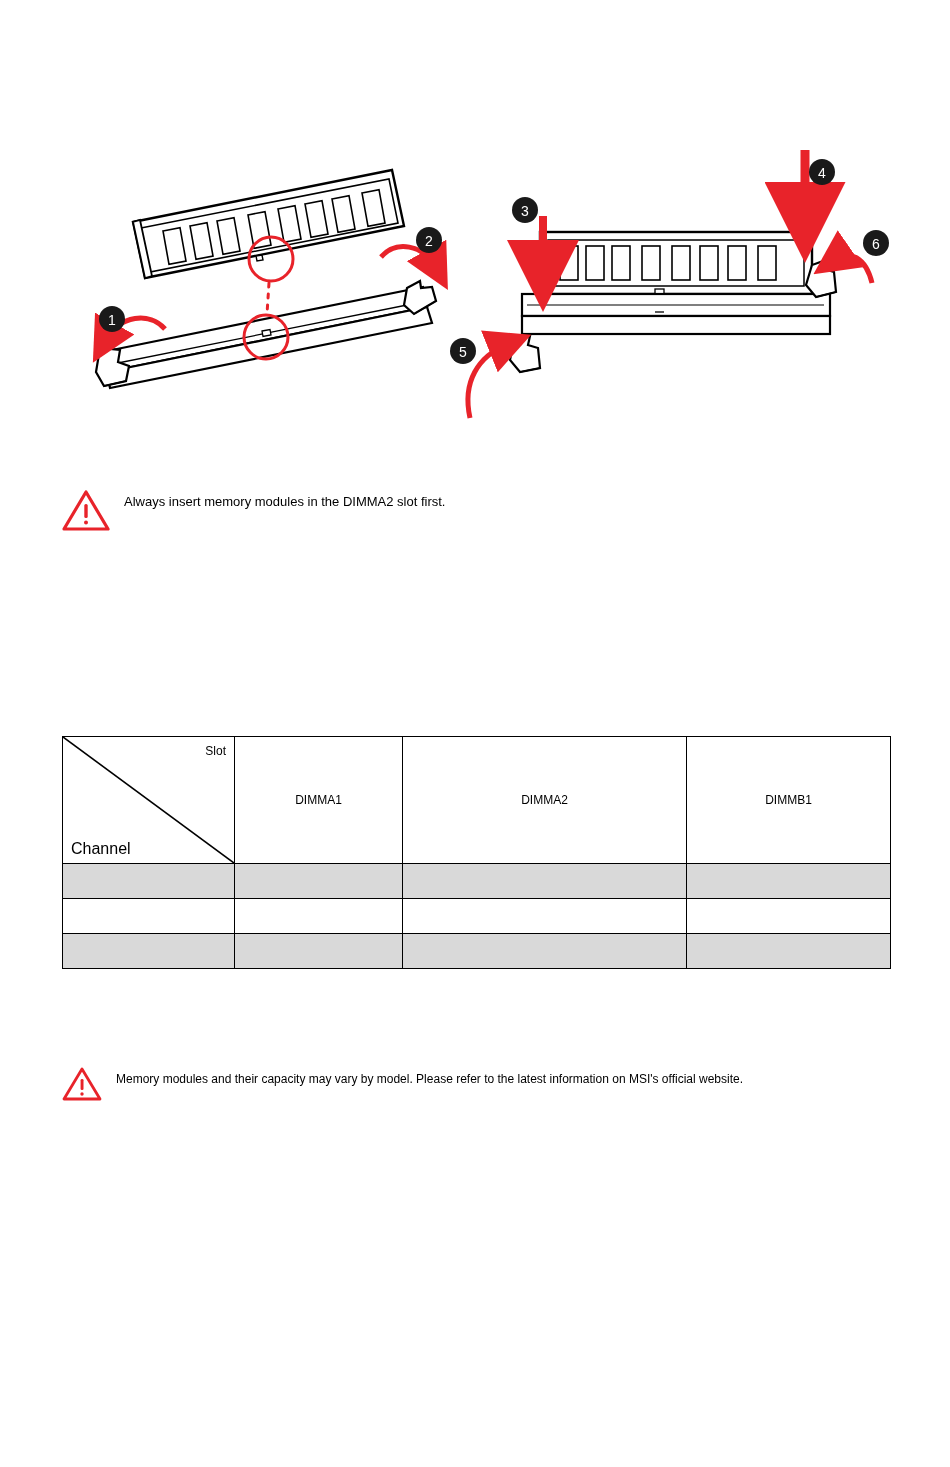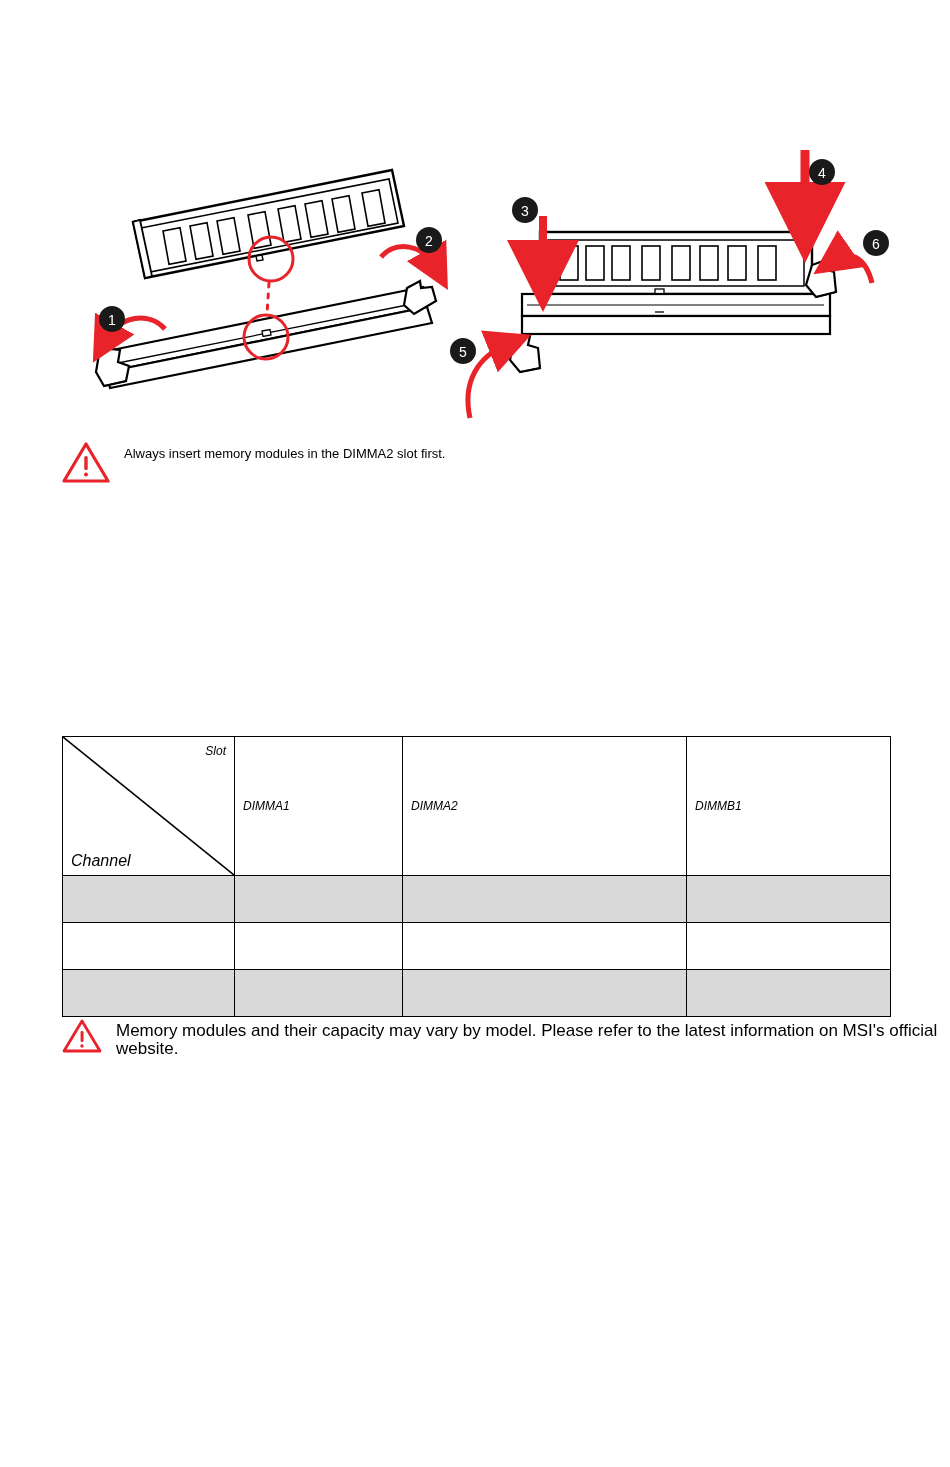--- a/index.html
+++ b/index.html
@@ -28,57 +28,58 @@
     position: absolute;
     left: 0;
     top: 0;
   }
 
   
   .warning-block {
     position: absolute;
     display: flex;
     align-items: flex-start;
+    margin-top: 48px;
   }
   .warn-1 { left: 62px; top: 440px; }
   .warn-2 { left: 62px; top: 1018px; }
 
   .warn-icon {
     flex: 0 0 auto;
     margin-right: 14px;
   }
   .warn-text {
     font-size: 13px;
     line-height: 19px;
     color: #000;
     white-space: pre-line;
     padding-top: 4px;
   }
-  .warn-text-small { font-size: 17px; line-height: 18px; }
+  .warn-text-small { font-size: 12px; line-height: 18px; }
 
   
   .table-wrap {
     position: absolute;
     left: 62px;
     top: 736px;
     width: 828px;
   }
   table.spec {
     border-collapse: collapse;
     width: 828px;
     table-layout: fixed;
   }
   table.spec td, table.spec th {
     border: 1.6px solid #000;
     font-size: 12px;
     line-height: 16px;
-    padding: 10px 8px;
+    padding: 4px 8px;
     vertical-align: middle;
     font-weight: normal;
-    font-style: italic;
+    text-align: center;
   }
   .col-a { width: 172px; }
   .col-b { width: 168px; }
   .col-c { width: 284px; }
   .col-d { width: 204px; }
 
   .head-row td { height: 118px; vertical-align: top; }
   .corner-cell {
     position: relative;
     padding: 0;

